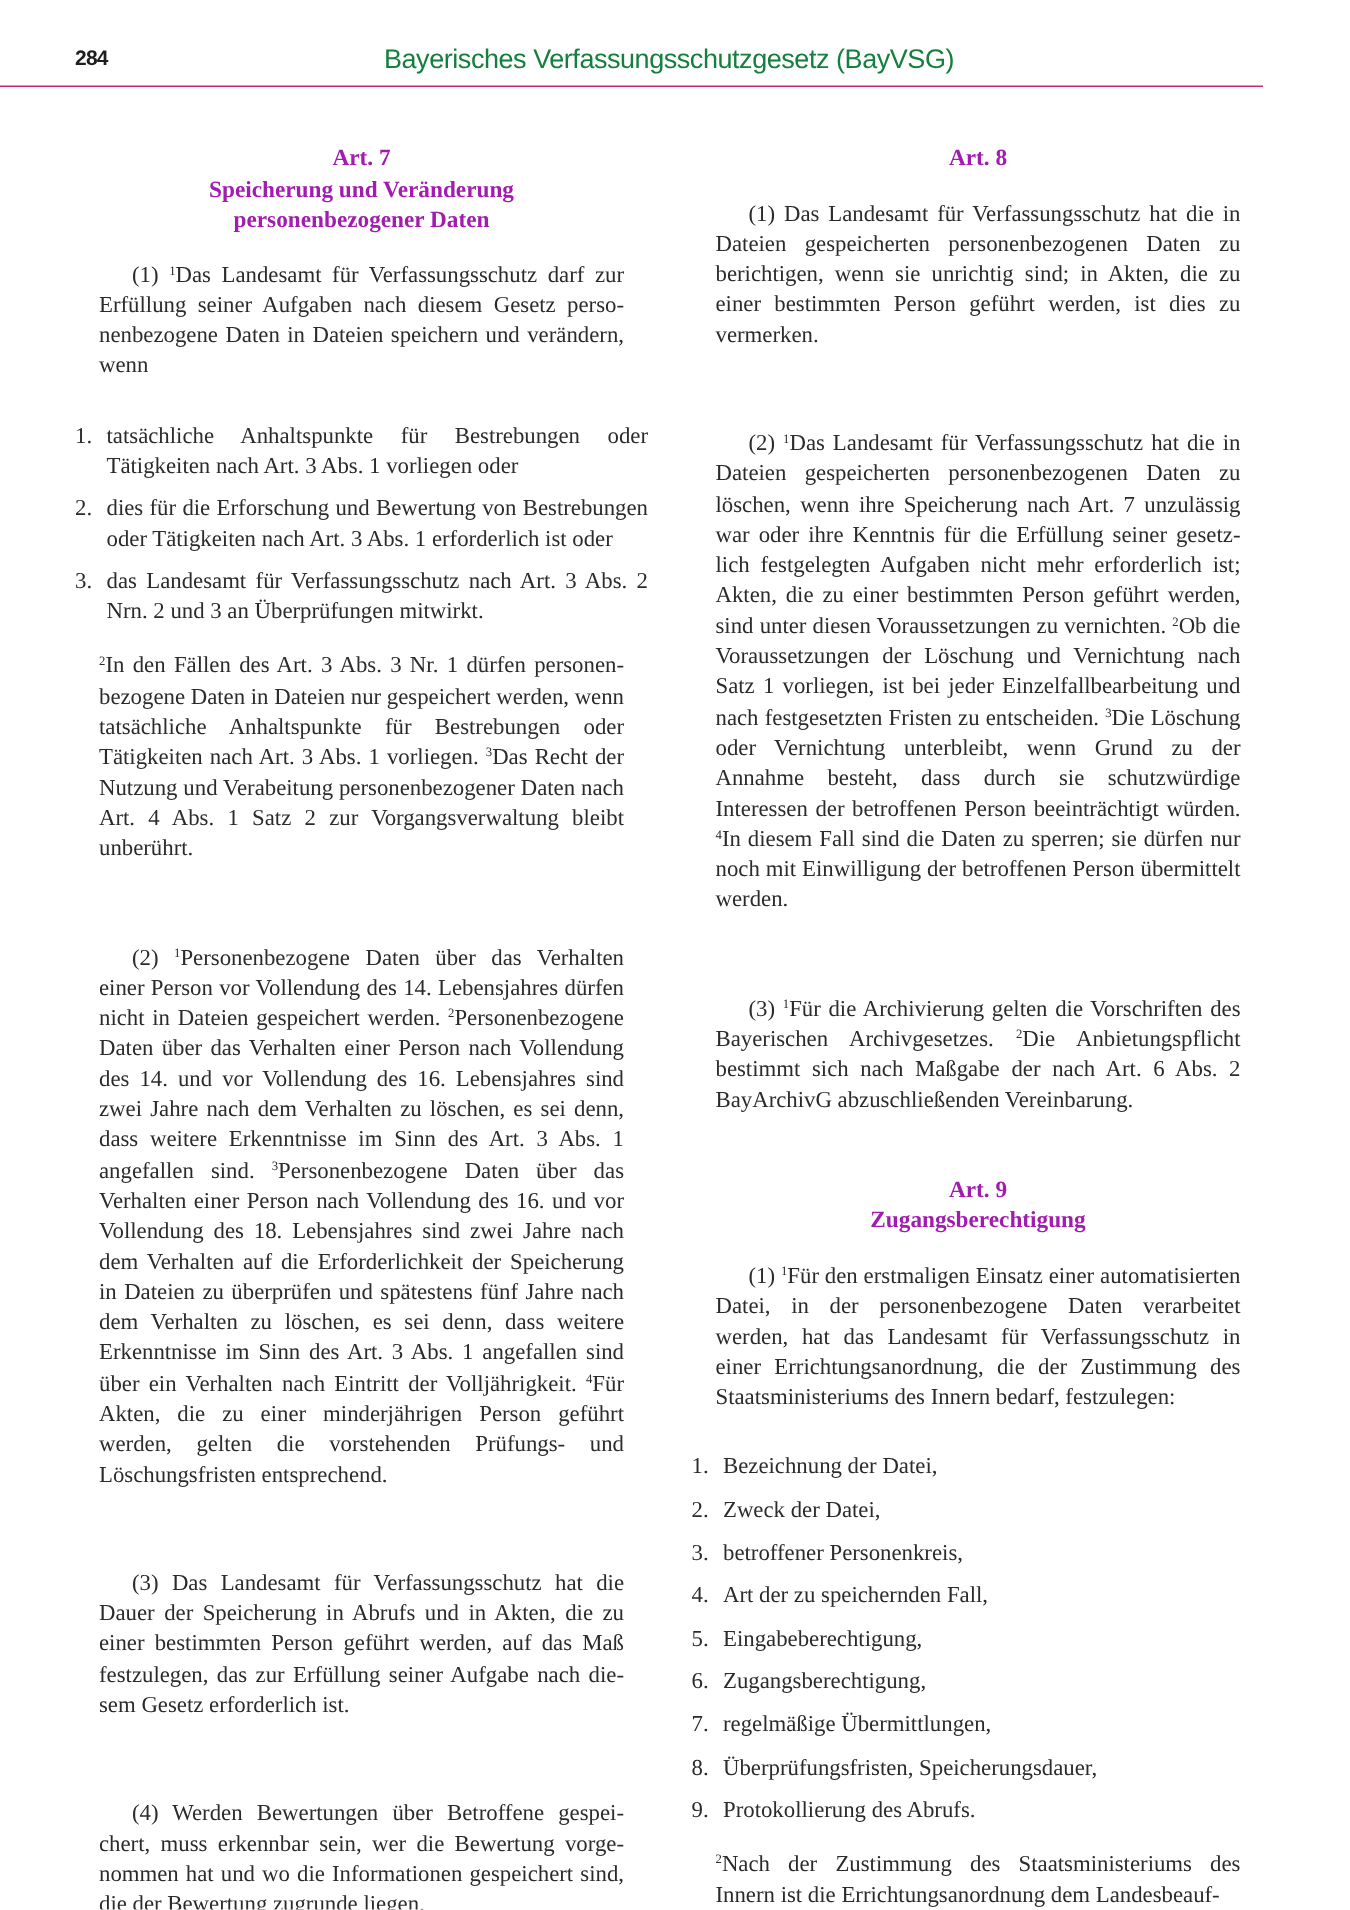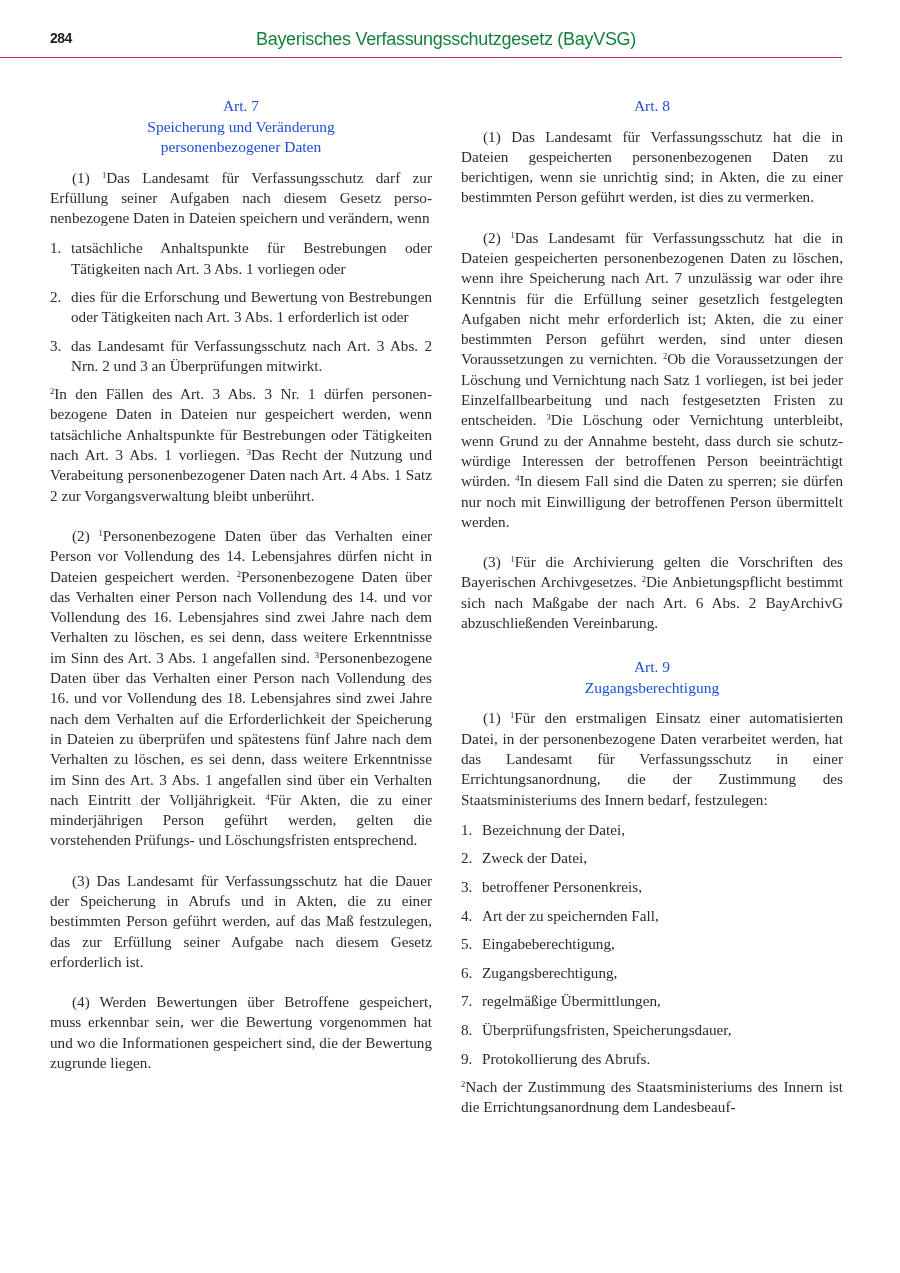--- a/index.html
+++ b/index.html
@@ -3,23 +3,23 @@
   <meta charset="utf-8">
   <style>
     html, body { margin: 0; padding: 0; background: #ffffff; }
     body { width: 900px; height: 1273px; position: relative; overflow: hidden; color: #2b2b2b; }
     .header { position: absolute; left: 0; top: 0; width: 842px; height: 57px; border-bottom: 1.5px solid #c8287a; }
     .page-num { position: absolute; left: 50px; top: 30px; font-family: "Liberation Sans", sans-serif; font-weight: bold; font-size: 14px; color: #1e1e1e; letter-spacing: -0.5px; }
     .running-title { position: absolute; left: 232px; top: 29px; font-family: "Liberation Sans", sans-serif; font-size: 18px; color: #15803d; letter-spacing: -0.3px; margin-left: 24px; }
     .col { position: absolute; top: 96px; width: 382px; font-family: "Liberation Serif", serif; font-size: 15.2px; line-height: 20.3px; color: #2b2b2b; }
     .col-left { left: 50px; }
     .col-right { left: 461px; }
-    .art-head { text-align: center; font-weight: normal; font-size: 15.5px; line-height: 20.5px; color: #1d4ed8; margin: 0 0 10px 0; }
+    .art-head { text-align: center; font-weight: bold; font-size: 15.5px; line-height: 20.5px; color: #a21caf; margin: 0 0 10px 0; }
     .art-head div { margin: 0; }
-    p { margin: 0; text-align: justify; hyphens: manual; }
+    p { margin: 16px; text-align: justify; hyphens: manual; }
     .indent { text-indent: 22px; }
     .sup { font-size: 8.5px; vertical-align: 5px; line-height: 0; }
     .gap-s { height: 10px; }
     .gap-m { height: 20px; }
     .gap-l { height: 24px; }
     ol.numbered { list-style: none; margin: 0; padding: 0; }
     ol.numbered li { position: relative; padding-left: 21px; text-align: justify; margin: 0 0 8px 0; }
     ol.numbered li .num { position: absolute; left: 0; top: 0; }
     ol.short li { margin-bottom: 8.3px; }
   </style>

